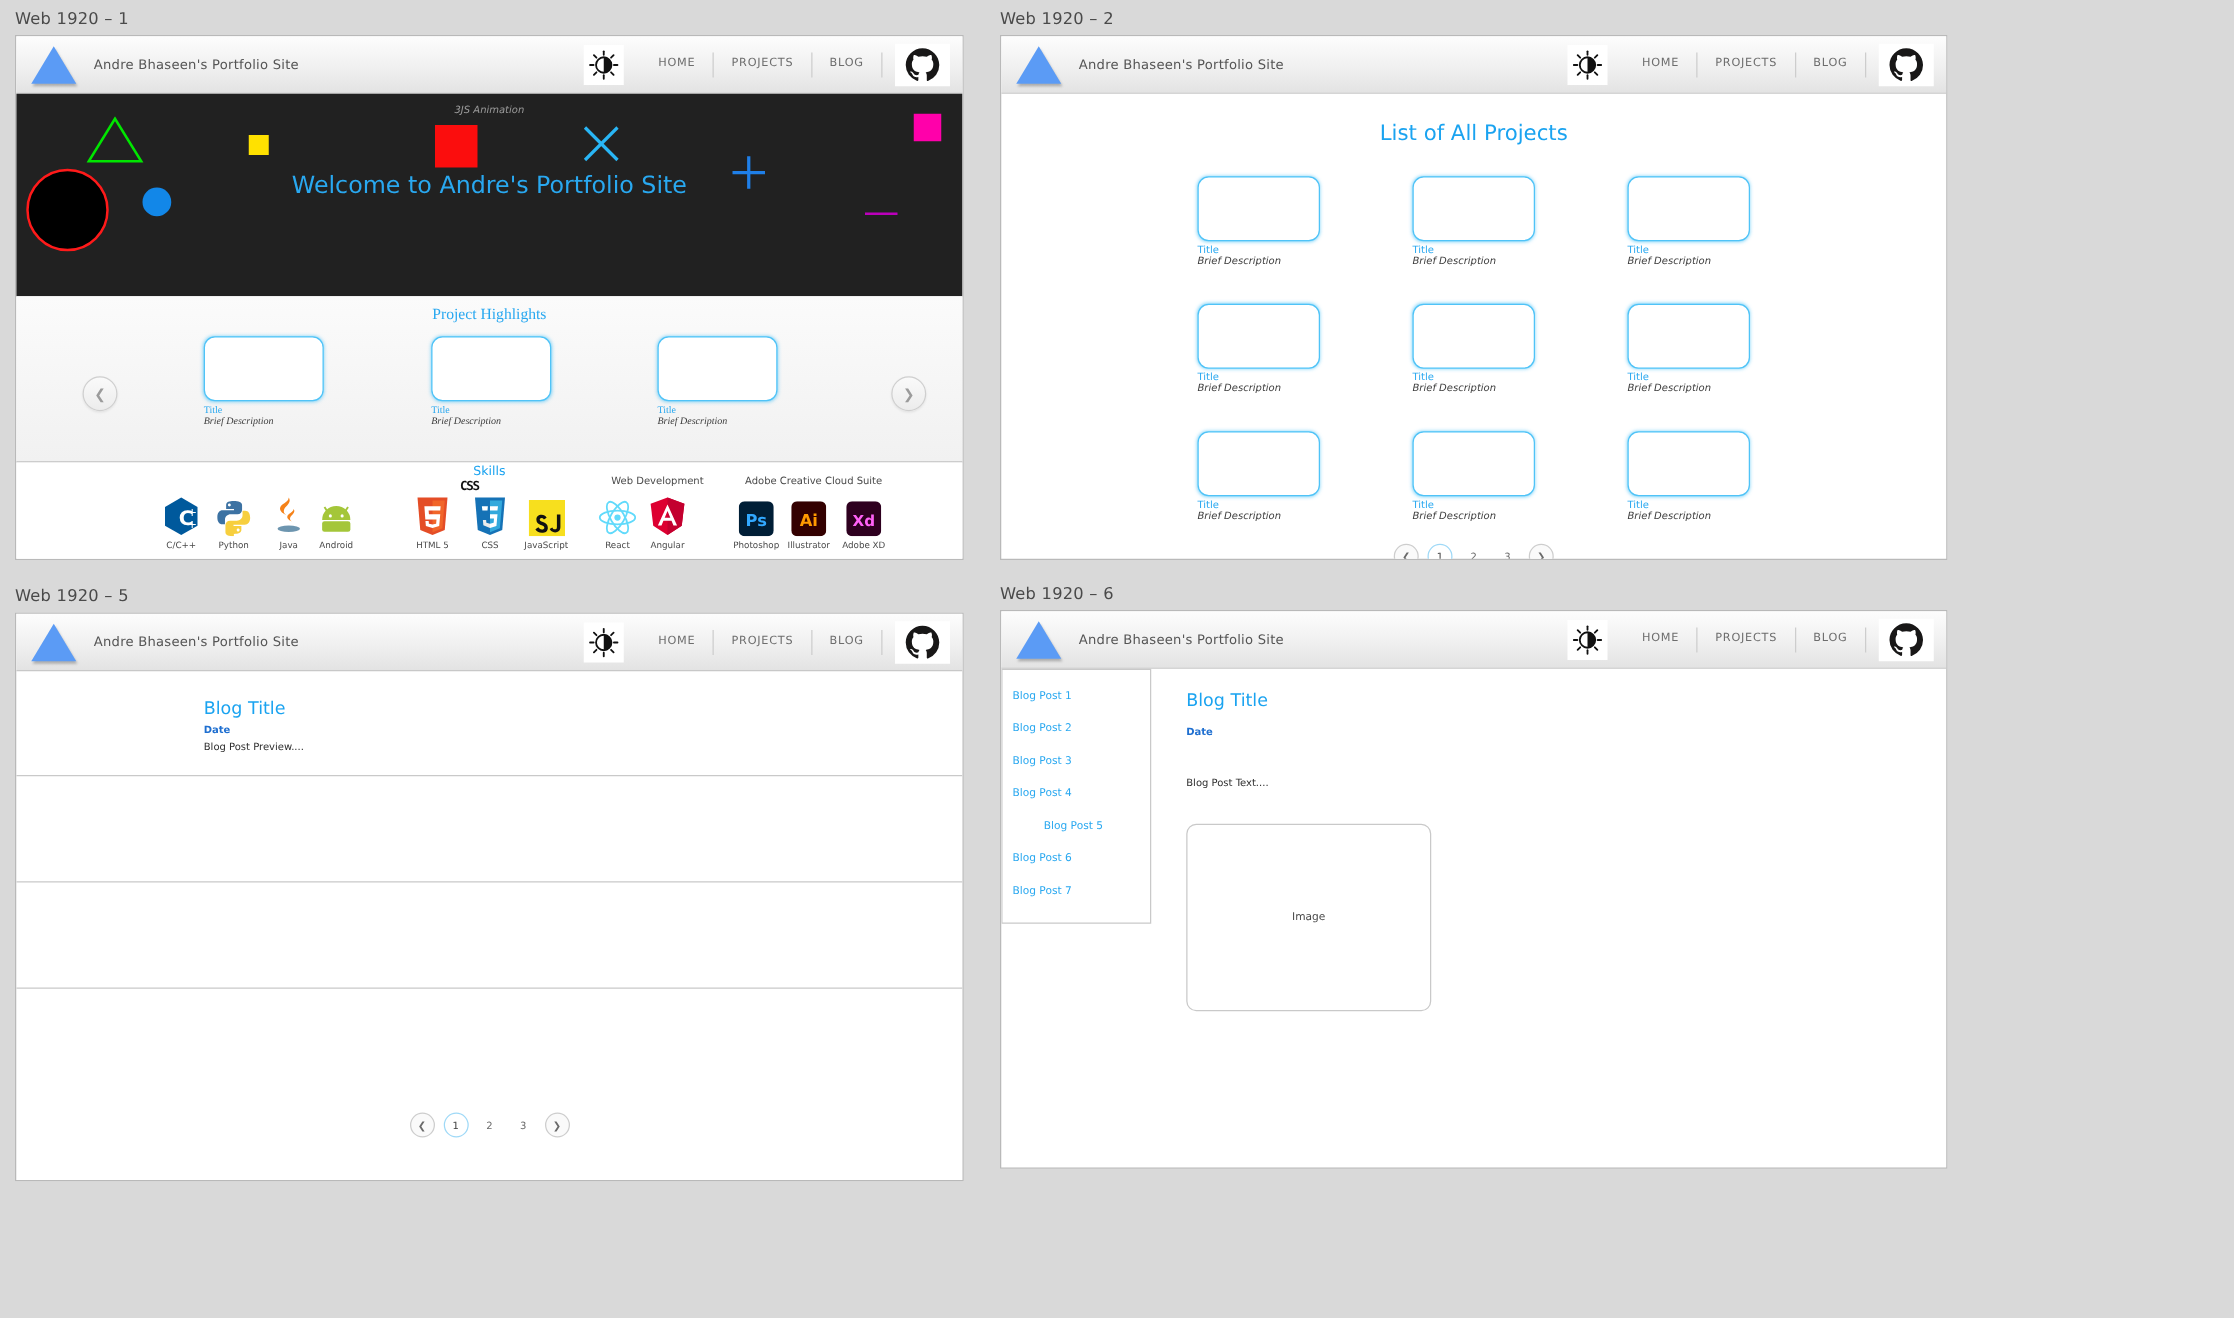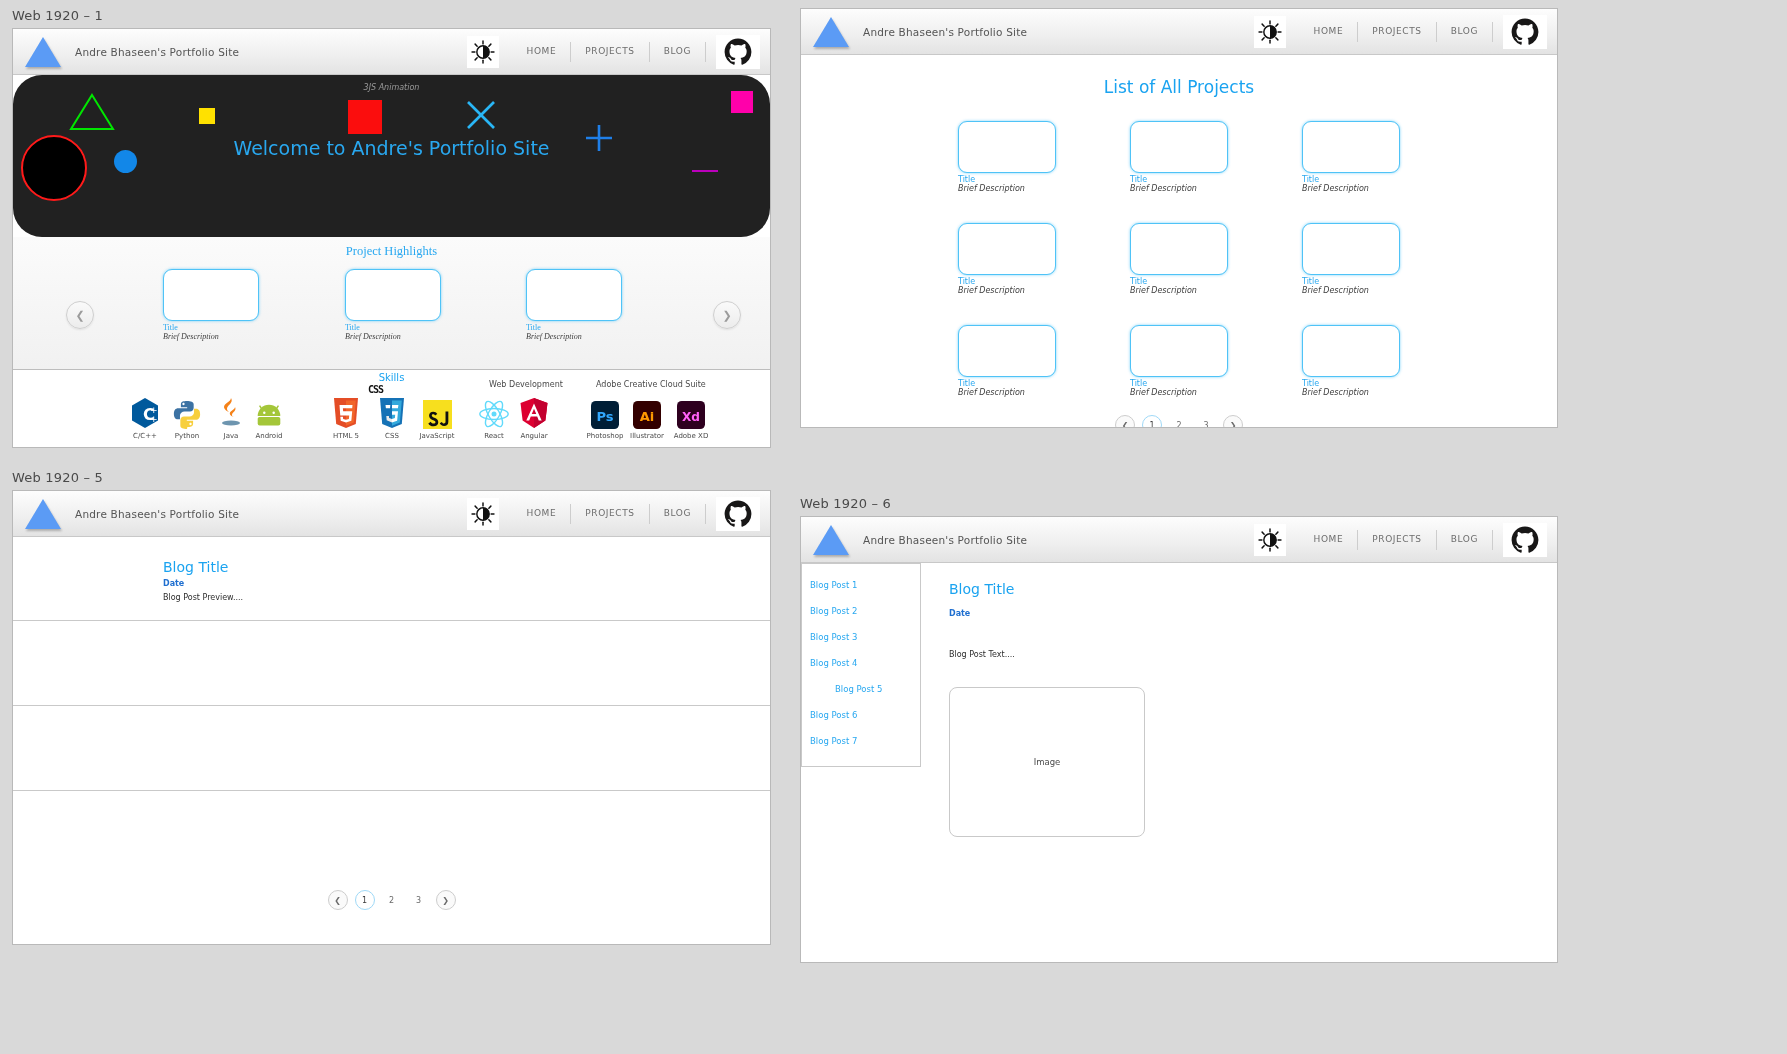--- a/index.html
+++ b/index.html
@@ -177,21 +177,21 @@
         <div class="nav-link">PROJECTS</div>
         <div class="nav-link">BLOG</div>
         <div class="gh-wrap">
           <svg width="28" height="28" viewBox="0 0 24 24" aria-hidden="true">
             <path fill="#181717" d="M12 .5C5.73.5.5 5.73.5 12a11.5 11.5 0 0 0 7.86 10.92c.58.11.79-.25.79-.56v-2.1c-3.2.7-3.88-1.37-3.88-1.37-.53-1.34-1.29-1.7-1.29-1.7-1.05-.72.08-.7.08-.7 1.16.08 1.77 1.19 1.77 1.19 1.03 1.77 2.71 1.26 3.37.96.1-.75.4-1.26.73-1.55-2.55-.29-5.24-1.28-5.24-5.7 0-1.26.45-2.29 1.18-3.1-.12-.29-.51-1.46.11-3.05 0 0 .97-.31 3.18 1.18a11 11 0 0 1 5.8 0c2.2-1.49 3.17-1.18 3.17-1.18.63 1.59.24 2.76.12 3.05.74.81 1.18 1.84 1.18 3.1 0 4.43-2.7 5.4-5.27 5.69.42.36.78 1.06.78 2.14v3.17c0 .31.2.68.8.56A11.5 11.5 0 0 0 23.5 12C23.5 5.73 18.27.5 12 .5z"></path>
           </svg>
         </div>
       </div>
     </div>
 
-    <div class="hero" style="height:162px;border-radius:29px;">
+    <div class="hero" style="height:162px;">
       <div class="anim-label" style="top:8px;left:0;right:0;text-align:center;">3JS Animation</div>
       <div class="hero-title" style="top:62px;">Welcome to Andre's Portfolio Site</div>
 
       <div class="sh" style="top:18px;left:56px;">
         <svg width="46" height="38" viewBox="0 0 46 38">
             <polygon points="23,2 44,36 2,36" fill="none" stroke="#00e600" stroke-width="2"></polygon>
           </svg>
       </div>
       <div class="sh sh-circle-red" style="top:60px;left:8px;width:62px;height:62px;"></div>
       <div class="sh sh-circle-blue" style="top:75px;left:101px;width:23px;height:23px;"></div>
@@ -381,20 +381,21 @@
               <text x="15" y="21" text-anchor="middle" font-size="13" font-weight="bold" font-family="DejaVu Sans" fill="#ff61f6">Xd</text>
             </svg>
         </div>
         <div class="skill-lbl">Adobe XD</div>
       </div>
     </div>
   </div>
 </div>
 
 <div class="board" style="left:800px;top:8px;">
+  <div class="artboard-label">Web 1920 – 2</div>
   <div class="frame" style="width:758px;height:420px;">
 
     <div class="site-header">
       <div class="logo-tri"></div>
       <div class="site-title">Andre Bhaseen's Portfolio Site</div>
       <div class="nav-right">
         <div class="daynight">
           <svg width="26" height="26" viewBox="0 0 32 32" aria-hidden="true">
             <g stroke="#111" stroke-width="1.8" stroke-linecap="round">
               <line x1="16" y1="2.5" x2="16" y2="6"></line>
@@ -528,21 +529,21 @@
     <div class="pager" style="margin-top:14px;">
       <div class="pg">❮</div>
       <div class="pg active">1</div>
       <div class="pg" style="border-color:transparent;background:transparent;">2</div>
       <div class="pg" style="border-color:transparent;background:transparent;">3</div>
       <div class="pg">❯</div>
     </div>
   </div>
 </div>
 
-<div class="board" style="left:800px;top:496px;">
+<div class="board" style="left:800px;top:468px;">
   <div class="artboard-label">Web 1920 – 6</div>
   <div class="frame" style="width:758px;height:447px;">
 
     <div class="site-header">
       <div class="logo-tri"></div>
       <div class="site-title">Andre Bhaseen's Portfolio Site</div>
       <div class="nav-right">
         <div class="daynight">
           <svg width="26" height="26" viewBox="0 0 32 32" aria-hidden="true">
             <g stroke="#111" stroke-width="1.8" stroke-linecap="round">

